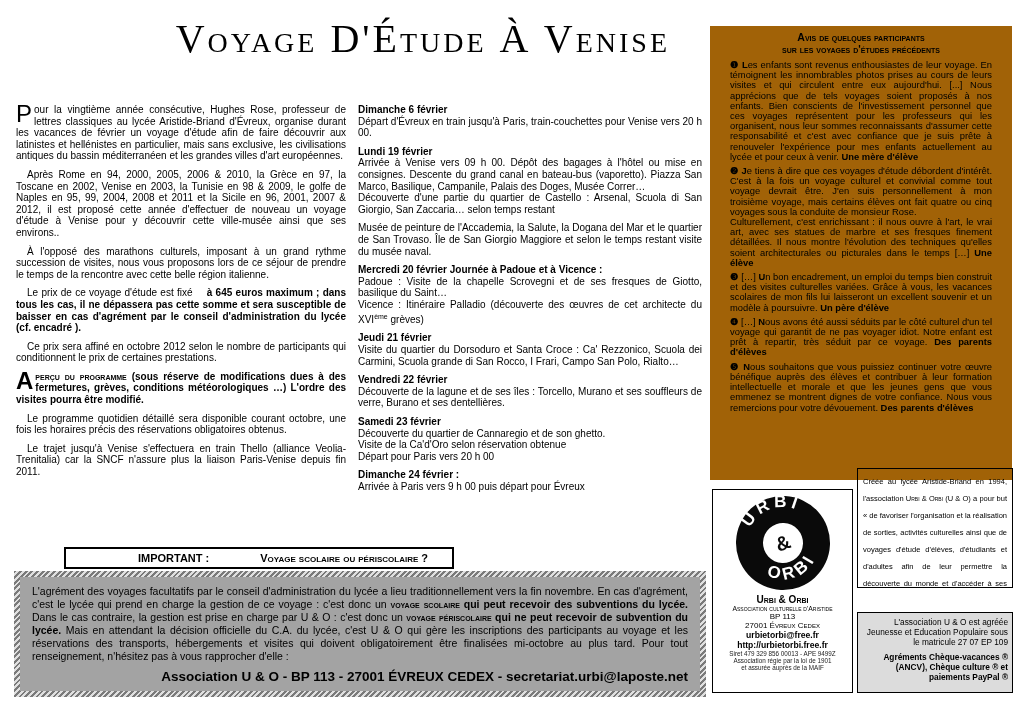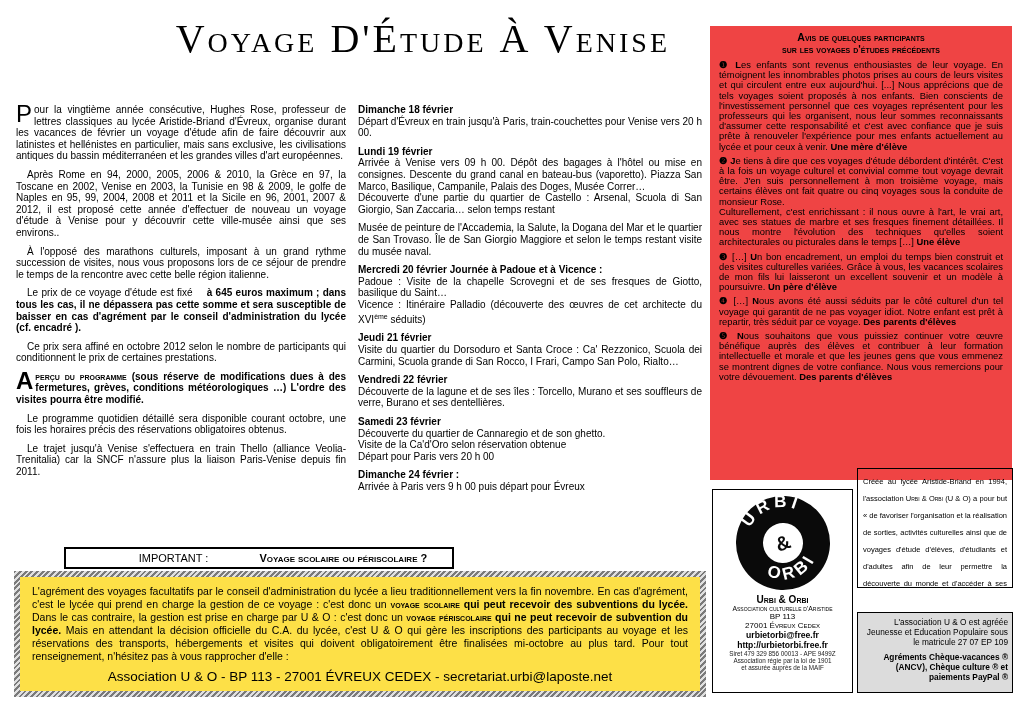--- a/index.html
+++ b/index.html
@@ -18,30 +18,30 @@
   .col p{margin:0 0 7px 0;}
   .indent{text-indent:11px;}
   .dropcap{float:left;font-size:24px;line-height:20px;padding:0 2px 0 0;}
   .dropcap.b{font-weight:bold;}
 
   .day{margin-bottom:7px;}
   .day-heading{font-weight:bold;}
   .day-body{white-space:pre-line;}
 
   
-  .sidebar{position:absolute;left:710px;top:26px;width:302px;height:454px;background:#ef4444;padding:6px 9px;font-size:9.4px;line-height:10.2px;text-align:justify;overflow:hidden;box-sizing:border-box;}
+  .sidebar{position:absolute;left:710px;top:26px;width:302px;height:454px;background:#a16207;padding:6px 20px;font-size:9.4px;line-height:10.2px;text-align:justify;overflow:hidden;box-sizing:border-box;}
   .sidebar-title{text-align:center;font-weight:bold;font-variant:small-caps;font-size:10.5px;line-height:11.5px;margin:0 0 5px 0;}
   .testimonial{margin:0 0 4px 0;}
   .t-marker{font-weight:bold;}
   .t-text{white-space:pre-line;}
 
   
   .important-title{position:absolute;left:64px;top:547px;width:390px;border:2px solid #000;background:#fff;text-align:center;font-size:11px;padding:3px 0;z-index:3;box-sizing:border-box;}
-  .important-box{position:absolute;left:14px;top:571px;width:692px;height:126px;background:#fde047;border:6px solid #999;border-image:repeating-linear-gradient(135deg,#7a7a7a 0 2px,#e0e0e0 2px 4px) 6;padding:8px 12px 4px;font-size:10.5px;line-height:13px;text-align:justify;z-index:2;box-sizing:border-box;}
-  .important-footer{font-size:13.5px;font-weight:normal;margin-top:7px;text-align:center;}
+  .important-box{position:absolute;left:14px;top:571px;width:692px;height:126px;background:#a3a3a3;border:6px solid #999;border-image:repeating-linear-gradient(135deg,#7a7a7a 0 2px,#e0e0e0 2px 4px) 6;padding:8px 12px 4px;font-size:10.5px;line-height:13px;text-align:justify;z-index:2;box-sizing:border-box;}
+  .important-footer{font-size:13.5px;font-weight:bold;margin-top:7px;text-align:right;}
 
   
   .contact-box{position:absolute;left:712px;top:489px;width:141px;height:204px;border:1px solid #000;text-align:center;padding-top:3px;box-sizing:border-box;overflow:hidden;}
   .logo{display:block;margin:0 auto;width:100px;height:100px;}
   .contact-name{font-weight:bold;font-size:10px;font-variant:small-caps;margin-top:1px;}
   .contact-assoc{font-size:6.8px;font-variant:small-caps;}
   .contact-line{font-size:8px;}
   .contact-city{font-size:8px;font-variant:small-caps;}
   .contact-email,.contact-site{font-size:8.6px;font-weight:bold;}
   .contact-tiny{font-size:6.3px;line-height:7.2px;color:#222;}
@@ -67,35 +67,35 @@
     <p class="indent">À l'opposé des marathons culturels, imposant à un grand rythme succession de visites, nous vous proposons lors de ce séjour de prendre le temps de la rencontre avec cette belle région italienne.</p>
     <p class="indent"><span>Le prix de ce voyage d'étude est fixé </span><span style="font-weight: bold; margin-left: 11px;">à 645 euros maximum ; dans tous les cas, il ne dépassera pas cette somme et sera susceptible de baisser en cas d'agrément par le conseil d'administration du lycée (cf. encadré ).</span></p>
     <p class="indent">Ce prix sera affiné en octobre 2012 selon le nombre de participants qui conditionnent le prix de certaines prestations.</p>
     <p><span class="dropcap b">A</span><span><span style="font-weight: bold; font-variant: small-caps;">perçu du programme </span><span style="font-weight: bold;">(sous réserve de modifications dues à des fermetures, grèves, conditions météorologiques …) L'ordre des visites pourra être modifié.</span></span></p>
     <p class="indent">Le programme quotidien détaillé sera disponible courant octobre, une fois les horaires précis des réservations obligatoires obtenus.</p>
     <p class="indent">Le trajet jusqu'à Venise s'effectuera en train Thello (alliance Veolia-Trenitalia) car la SNCF n'assure plus la liaison Paris-Venise depuis fin 2011.</p>
   </section>
 
   <section class="col col-mid">
     <div class="day">
-      <div class="day-heading">Dimanche 18 février</div>
+      <div class="day-heading">Dimanche 6 février</div>
       <div class="day-body"><span>Départ d'Évreux en train jusqu'à Paris, train-couchettes pour Venise vers 20 h 00.</span></div>
     </div>
     <div class="day">
       <div class="day-heading">Lundi 19 février</div>
       <div class="day-body"><span>Arrivée à Venise vers 09 h 00. Dépôt des bagages à l'hôtel ou mise en consignes. Descente du grand canal en bateau-bus (vaporetto). Piazza San Marco, Basilique, Campanile, Palais des Doges, Musée Correr…
 Découverte d'une partie du quartier de Castello : Arsenal, Scuola di San Giorgio, San Zaccaria… selon temps restant</span></div>
     </div>
     <div class="day">
       <div class="day-body"><span>Musée de peinture de l'Accademia, la Salute, la Dogana del Mar et le quartier de San Trovaso. Île de San Giorgio Maggiore et selon le temps restant visite du musée naval.</span></div>
     </div>
     <div class="day">
       <div class="day-heading">Mercredi 20 février Journée à Padoue et à Vicence :</div>
       <div class="day-body"><span>Padoue : Visite de la chapelle Scrovegni et de ses fresques de Giotto, basilique du Saint…
-Vicence : Itinéraire Palladio (découverte des œuvres de cet architecte du XVI</span><sup>ème</sup><span> séduits)</span></div>
+Vicence : Itinéraire Palladio (découverte des œuvres de cet architecte du XVI</span><sup>ème</sup><span> grèves)</span></div>
     </div>
     <div class="day">
       <div class="day-heading">Jeudi 21 février</div>
       <div class="day-body"><span>Visite du quartier du Dorsoduro et Santa Croce : Ca' Rezzonico, Scuola dei Carmini, Scuola grande di San Rocco, I Frari, Campo San Polo, Rialto…</span></div>
     </div>
     <div class="day">
       <div class="day-heading">Vendredi 22 février</div>
       <div class="day-body"><span>Découverte de la lagune et de ses îles : Torcello, Murano et ses souffleurs de verre, Burano et ses dentellières.</span></div>
     </div>
     <div class="day">
@@ -113,21 +113,21 @@
   <aside class="sidebar">
     <h3 class="sidebar-title"><span>Avis de quelques participants</span><br><span>sur les voyages d'études précédents</span></h3>
     <p class="testimonial"><span class="t-marker">❶</span> <span class="t-text"><span style="font-weight: bold;">L</span><span>es enfants sont revenus enthousiastes de leur voyage. En témoignent les innombrables photos prises au cours de leurs visites et qui circulent entre eux aujourd'hui. [...] Nous apprécions que de tels voyages soient proposés à nos enfants. Bien conscients de l'investissement personnel que ces voyages représentent pour les professeurs qui les organisent, nous leur sommes reconnaissants d'assumer cette responsabilité et c'est avec confiance que je suis prête à renouveler l'expérience pour mes enfants actuellement au lycée et pour ceux à venir. </span><span style="font-weight: bold;">Une mère d'élève</span></span></p>
     <p class="testimonial"><span class="t-marker">❷</span> <span class="t-text"><span style="font-weight: bold;">J</span><span>e tiens à dire que ces voyages d'étude débordent d'intérêt. C'est à la fois un voyage culturel et convivial comme tout voyage devrait être. J'en suis personnellement à mon troisième voyage, mais certains élèves ont fait quatre ou cinq voyages sous la conduite de monsieur Rose.
 Culturellement, c'est enrichissant : il nous ouvre à l'art, le vrai art, avec ses statues de marbre et ses fresques finement détaillées. Il nous montre l'évolution des techniques qu'elles soient architecturales ou picturales dans le temps […] </span><span style="font-weight: bold;">Une élève</span></span></p>
     <p class="testimonial"><span class="t-marker">❸</span> <span class="t-text"><span>[…] </span><span style="font-weight: bold;">U</span><span>n bon encadrement, un emploi du temps bien construit et des visites culturelles variées. Grâce à vous, les vacances scolaires de mon fils lui laisseront un excellent souvenir et un modèle à poursuivre. </span><span style="font-weight: bold;">Un père d'élève</span></span></p>
     <p class="testimonial"><span class="t-marker">❹</span> <span class="t-text"><span>[…] </span><span style="font-weight: bold;">N</span><span>ous avons été aussi séduits par le côté culturel d'un tel voyage qui garantit de ne pas voyager idiot. Notre enfant est prêt à repartir, très séduit par ce voyage. </span><span style="font-weight: bold;">Des parents d'élèves</span></span></p>
     <p class="testimonial"><span class="t-marker">❺</span> <span class="t-text"><span style="font-weight: bold;">N</span><span>ous souhaitons que vous puissiez continuer votre œuvre bénéfique auprès des élèves et contribuer à leur formation intellectuelle et morale et que les jeunes gens que vous emmenez se montrent dignes de votre confiance. Nous vous remercions pour votre dévouement. </span><span style="font-weight: bold;">Des parents d'élèves</span></span></p>
   </aside>
 
-  <div class="important-title"><span style="font-weight: normal; padding-left: 48px;">IMPORTANT : </span><span style="font-weight: bold; font-variant: small-caps; margin-left: 48px;">Voyage scolaire ou périscolaire ?</span></div>
+  <div class="important-title"><span style="font-weight: bold; padding-left: 48px;">IMPORTANT : </span><span style="font-weight: bold; font-variant: small-caps; margin-left: 48px;">Voyage scolaire ou périscolaire ?</span></div>
   <div class="important-box">
     <p style="margin:0;"><span>L'agrément des voyages facultatifs par le conseil d'administration du lycée a lieu traditionnellement vers la fin novembre. En cas d'agrément, c'est le lycée qui prend en charge la gestion de ce voyage : c'est donc un </span><span style="font-weight: bold; font-variant: small-caps;">voyage scolaire</span><span style="font-weight: bold;"> qui peut recevoir des subventions du lycée.</span><span> Dans le cas contraire, la gestion est prise en charge par U &amp; O : c'est donc un </span><span style="font-weight: bold; font-variant: small-caps;">voyage périscolaire</span><span style="font-weight: bold;"> qui ne peut recevoir de subvention du lycée.</span><span> Mais en attendant la décision officielle du C.A. du lycée, c'est U &amp; O qui gère les inscriptions des participants au voyage et les réservations des transports, hébergements et visites qui doivent obligatoirement être finalisées mi-octobre au plus tard. Pour tout renseignement, n'hésitez pas à vous rapprocher d'elle :</span></p>
     <p class="important-footer">Association U &amp; O - BP 113 - 27001 ÉVREUX CEDEX - secretariat.urbi@laposte.net</p>
   </div>
 
   <div class="contact-box">
     <svg class="logo" viewBox="0 0 100 100">
       <g transform="rotate(-20 50 50)">
         <circle cx="50" cy="50" r="47" fill="#0a0a0a"></circle>
         <circle cx="50" cy="50" r="20" fill="#ffffff"></circle>

